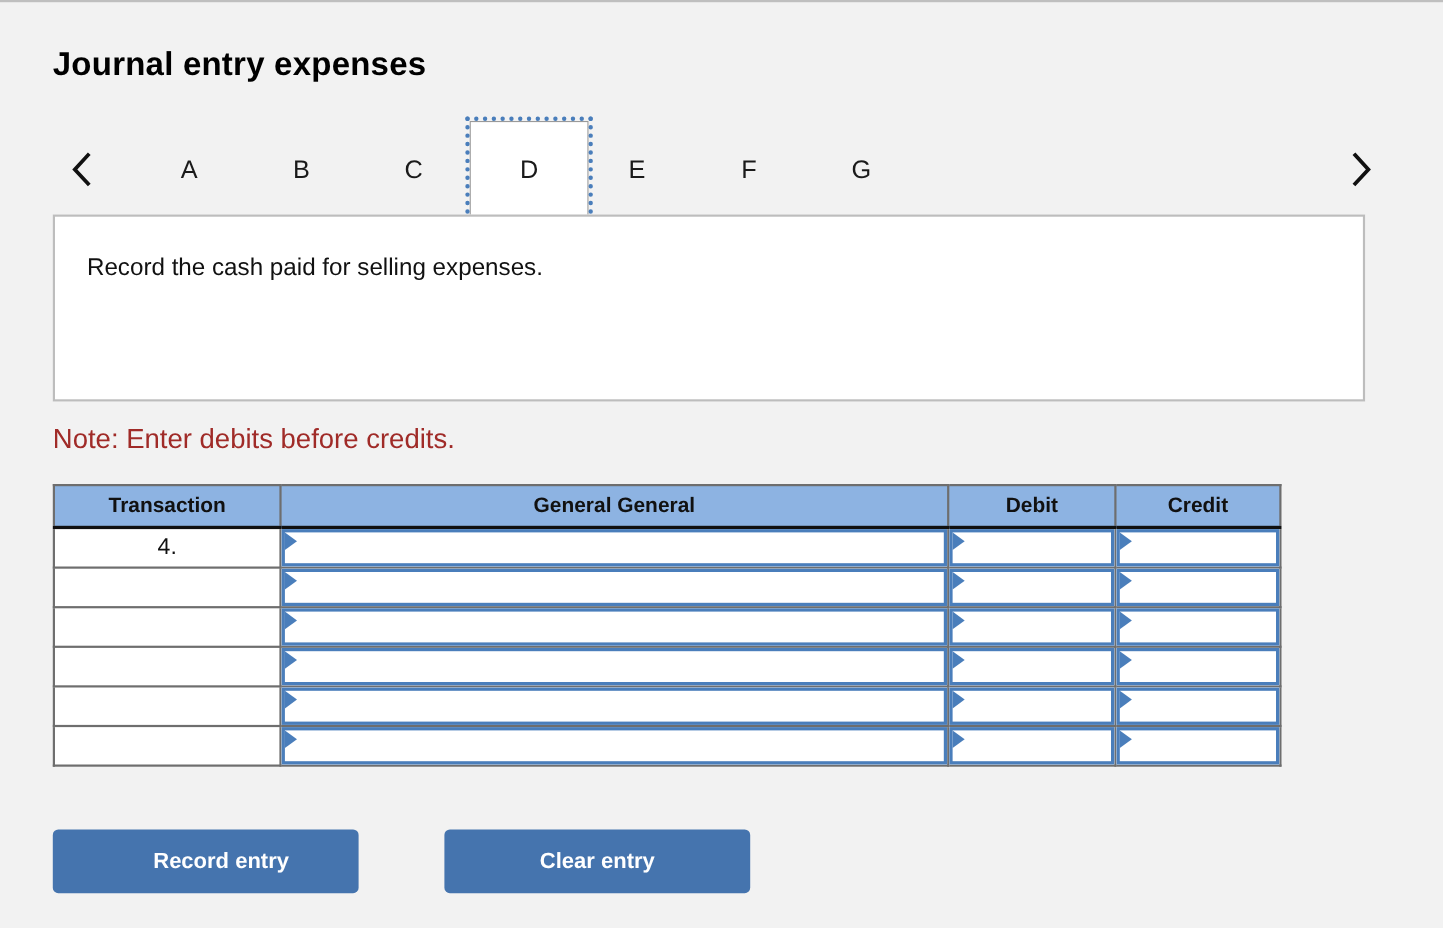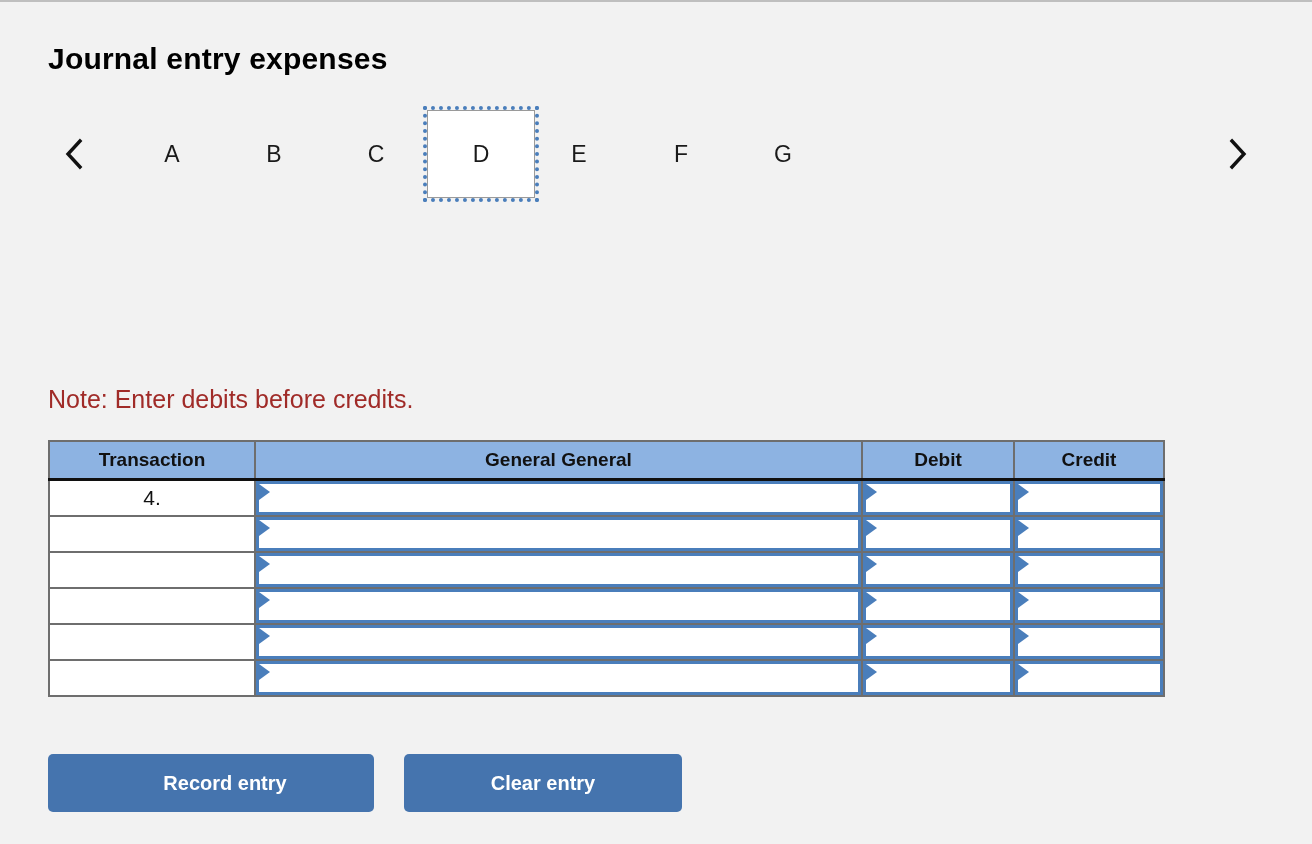--- a/index.html
+++ b/index.html
@@ -181,21 +181,21 @@
     border: none;
     border-radius: 5px;
     background: #4574ae;
     color: #ffffff;
     font-family: "Liberation Sans", sans-serif;
     font-size: 20px;
     font-weight: bold;
     cursor: pointer;
     padding: 0;
   }
-  .btn-record { left: 48px;  top: 752px; width: 326px; padding-left: 28px; }
+  .btn-record { left: 48px;  top: 752px; width: 278px; padding-left: 28px; }
   .btn-clear  { left: 404px; top: 752px; width: 278px; }
   .btn-view   { left: 937px; top: 752px; width: 327px; }
 </style>
 </head>
 <body>
 
 <div id="page">
 
   <div class="page-title">Journal entry expenses</div>
 
@@ -229,20 +229,23 @@
         <span>E</span>
       </div>
     <div class="tab" style="left:603px;">
         <span>F</span>
       </div>
     <div class="tab" style="left:705px;">
         <span>G</span>
       </div>
   </div>
 
+  <div class="desc-panel">
+    <div class="desc-text">Record the cash paid for selling expenses.</div>
+  </div>
 
   <div class="note">Note: Enter debits before credits.</div>
 
   <table class="jtable">
     <colgroup>
       <col class="col-txn">
         <col class="col-gj">
         <col class="col-debit">
         <col class="col-credit">
     </colgroup>

